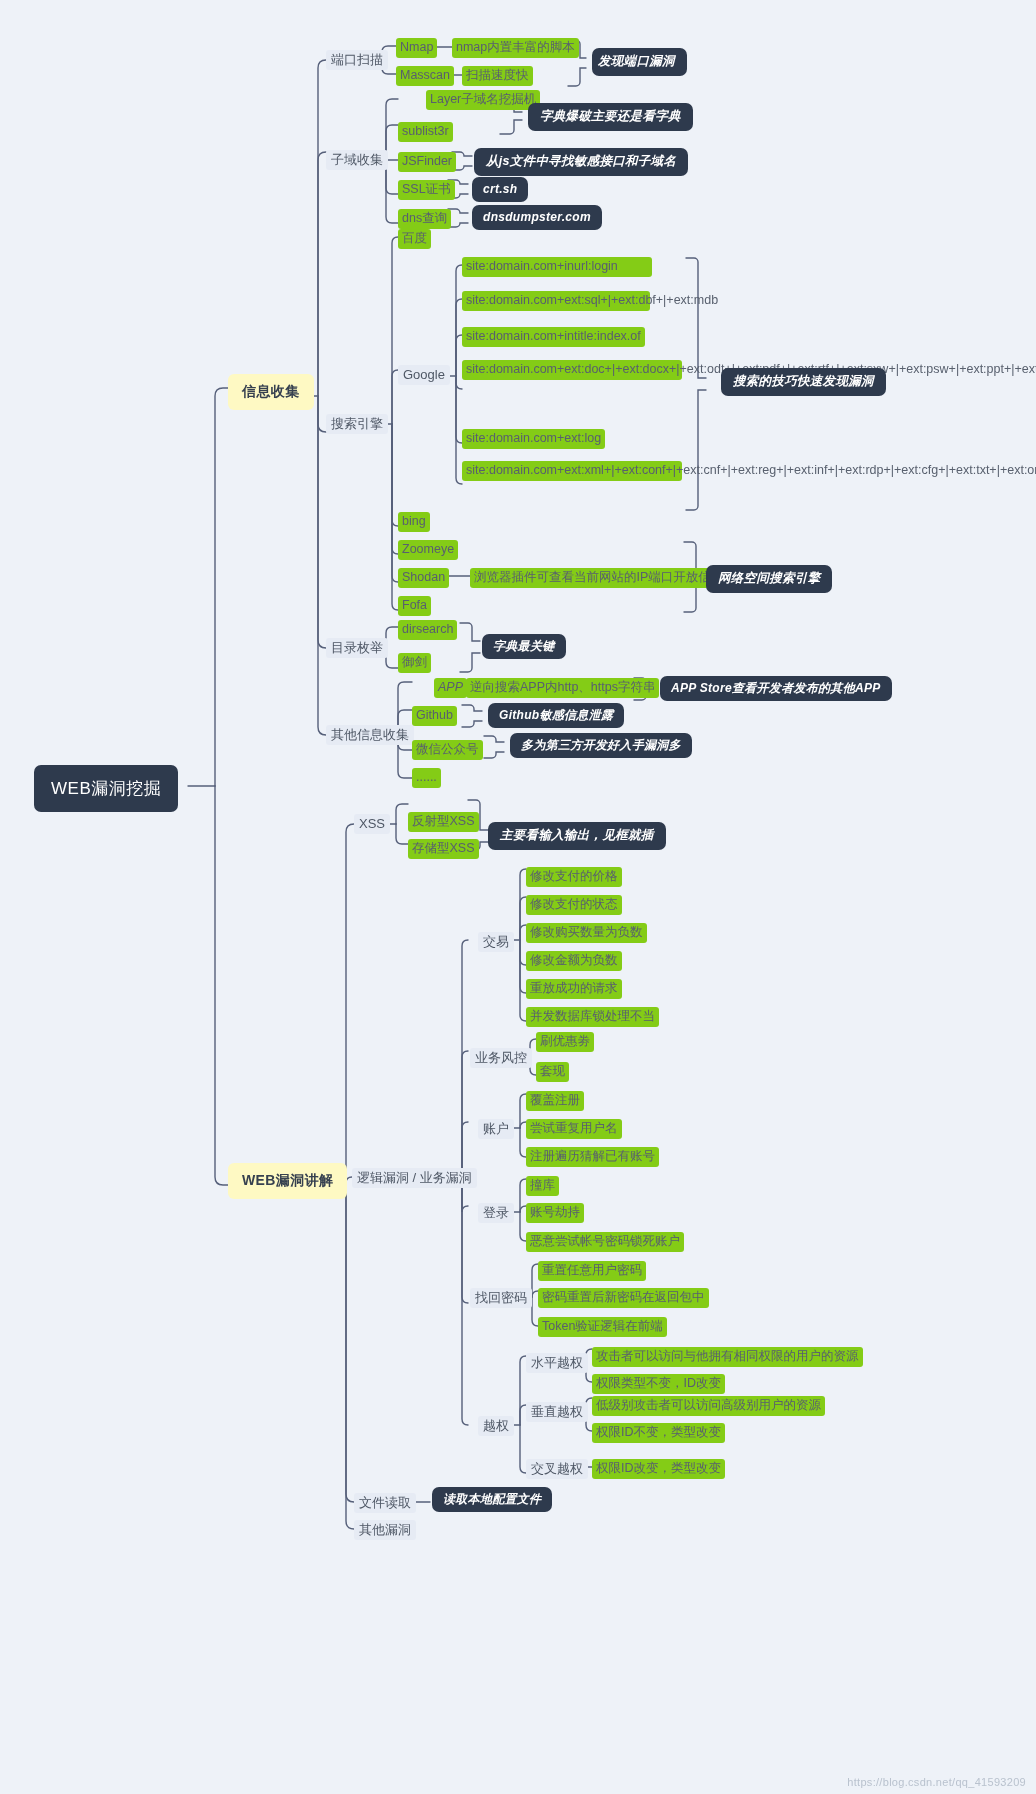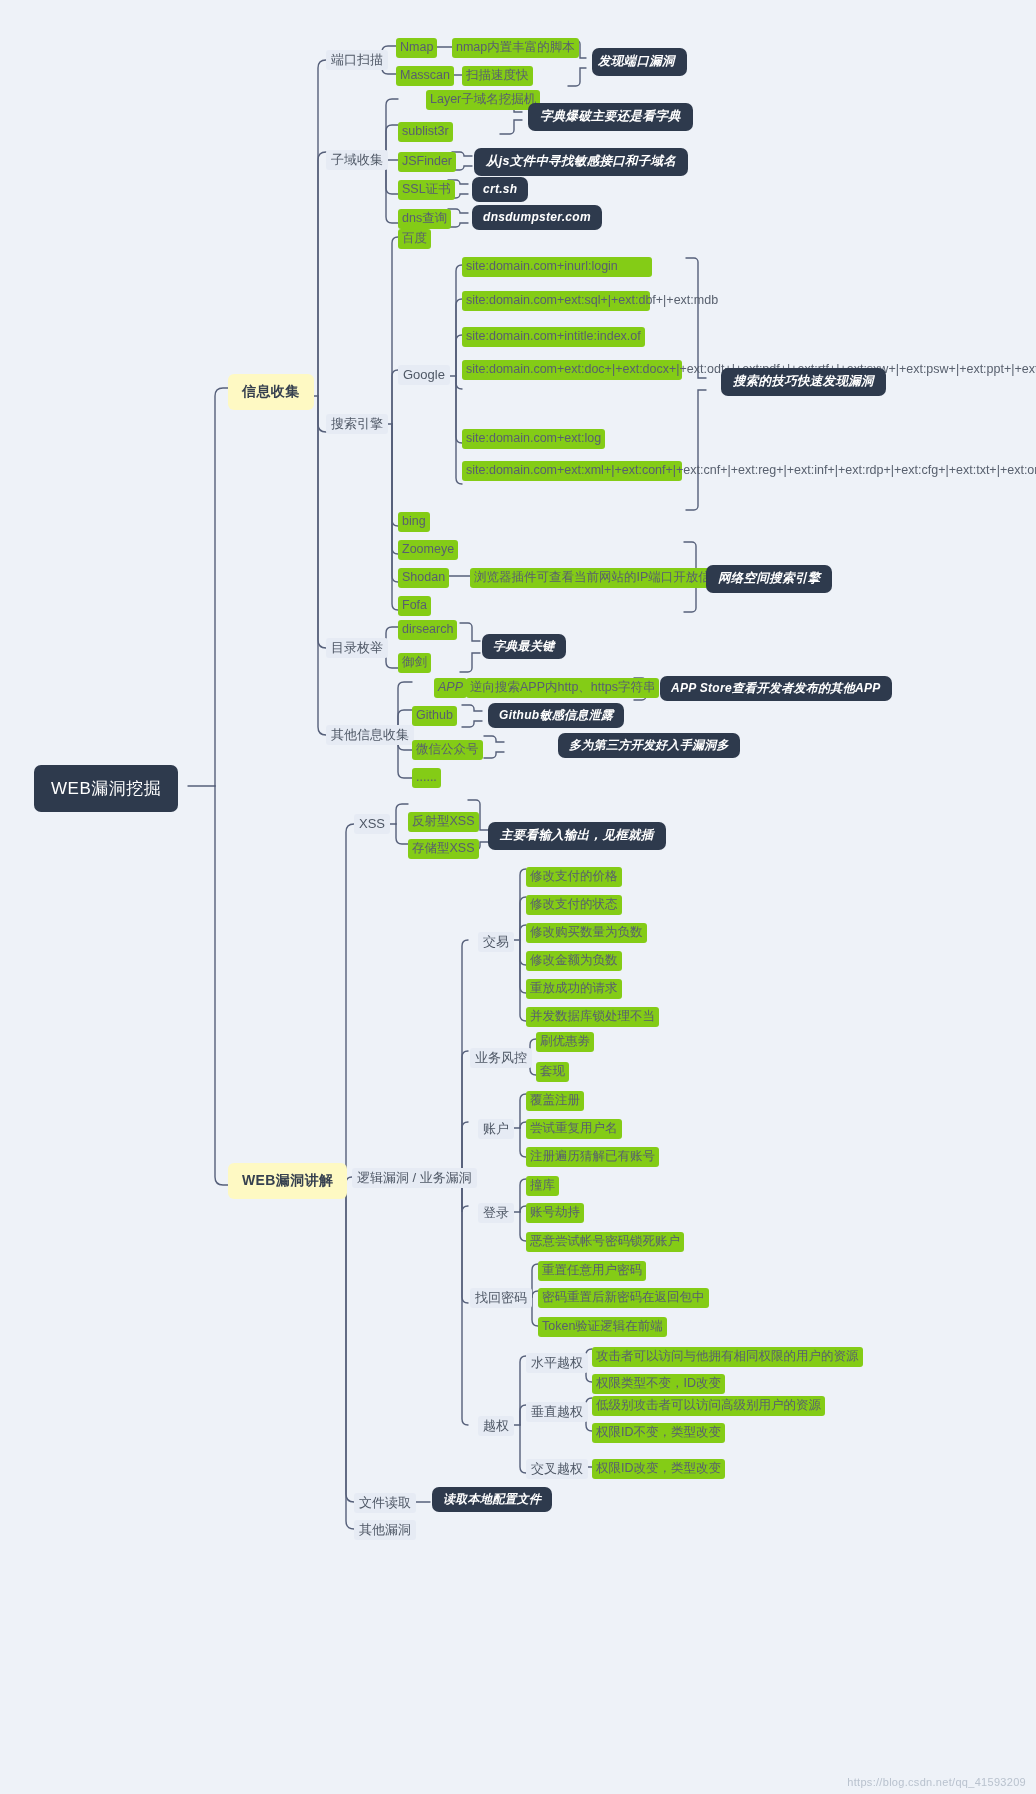--- a/index.html
+++ b/index.html
@@ -282,21 +282,21 @@
   <div class="node txt" style="left:398px;top:653px;">御剑</div>
   <div class="node chip small" style="left:482px;top:634px;">字典最关键</div>
 
   <div class="node branch" style="left:326px;top:725px;">其他信息收集</div>
   <div class="node txt" style="left:434px;top:678px;font-style:italic;">APP</div>
   <div class="node txt" style="left:466px;top:678px;">逆向搜索APP内http、https字符串</div>
   <div class="node chip small" style="left:660px;top:676px;">APP Store查看开发者发布的其他APP</div>
   <div class="node txt" style="left:412px;top:706px;">Github</div>
   <div class="node chip small" style="left:488px;top:703px;">Github敏感信息泄露</div>
   <div class="node txt" style="left:412px;top:740px;">微信公众号</div>
-  <div class="node chip small" style="left:510px;top:733px;margin-left:48px;">多为第三方开发好入手漏洞多</div>
+  <div class="node chip small" style="left:510px;top:733px;">多为第三方开发好入手漏洞多</div>
   <div class="node txt" style="left:412px;top:768px;">......</div>
 
   <div class="node branch" style="left:354px;top:814px;">XSS</div>
   <div class="node txt" style="left:408px;top:812px;">反射型XSS</div>
   <div class="node txt" style="left:408px;top:839px;">存储型XSS</div>
   <div class="node chip" style="left:488px;top:822px;">主要看输入输出，见框就插</div>
 
   <div class="node branch" style="left:352px;top:1168px;">逻辑漏洞 / 业务漏洞</div>
 
   <div class="node branch" style="left:478px;top:932px;">交易</div>

